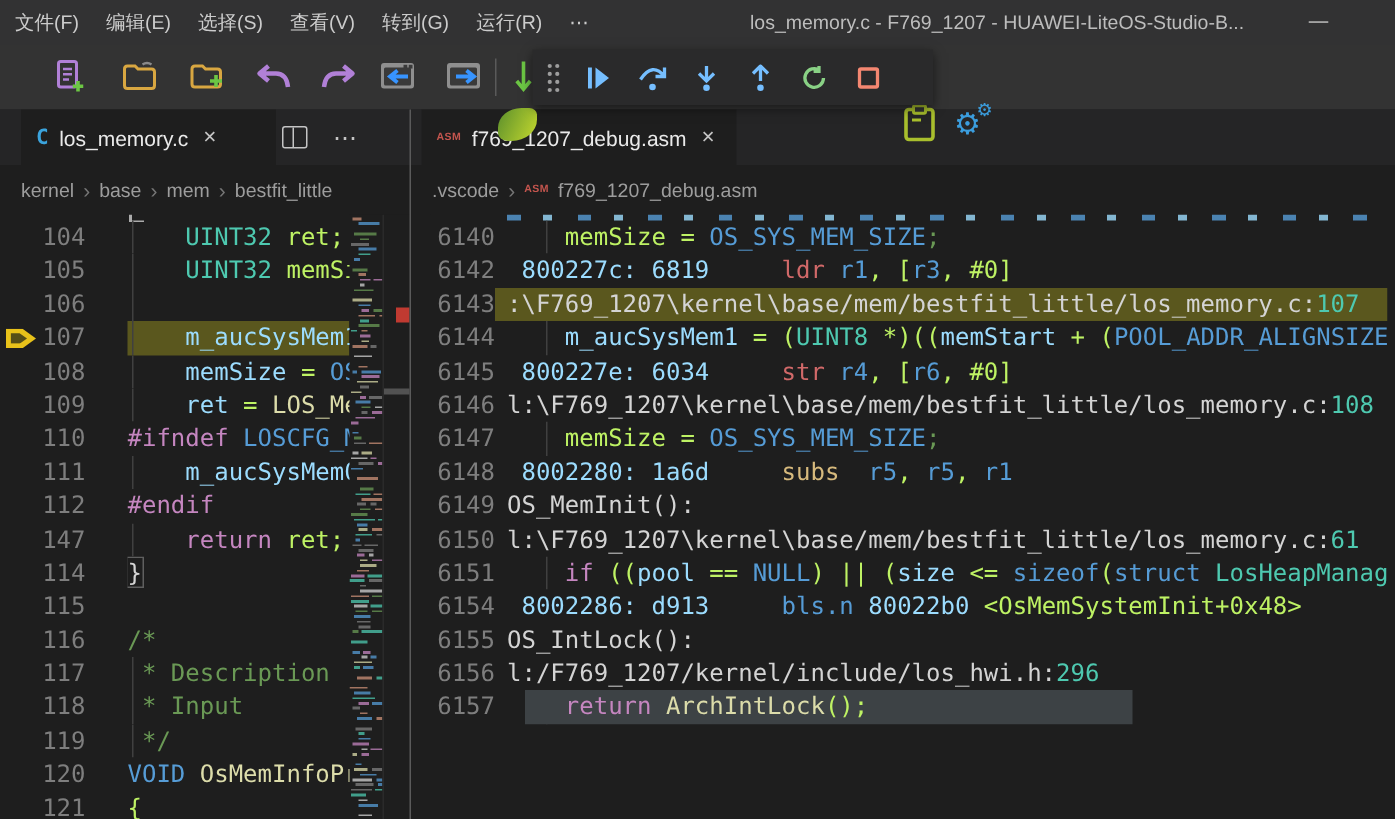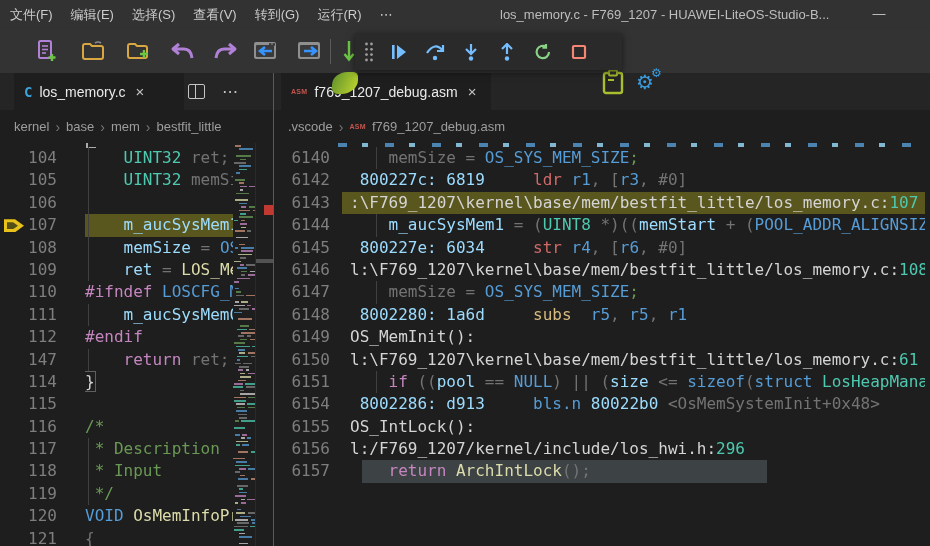--- a/index.html
+++ b/index.html
@@ -43,28 +43,28 @@
   .lines-wrap{position:absolute;left:0;top:0;bottom:0;overflow:hidden;}
   #ed-left .lines-wrap{width:233px;}
   #ed-right .lines-wrap{width:651px;}
   .lines{position:absolute;left:0;top:4px;right:0;}
   .row{position:relative;display:flex;height:22.4px;font-family:"DejaVu Sans Mono",monospace;font-size:16px;line-height:22.4px;white-space:pre;}
   .ln{flex:none;text-align:right;color:#7e7e7e;}
   #ed-left .ln{width:57px;}
   #ed-right .ln{width:56px;}
   .code{flex:1;overflow:hidden;position:relative;}
   #ed-left .code{margin-left:28px;}
-  #ed-right .code{padding-left:8px;margin-left:12px;}
+  #ed-right .code{padding-left:8px;}
   .code span{position:relative;z-index:1;}
   .row.hl-debug .code{background:#5a571e;}
   .sel{position:absolute;top:0;bottom:0;left:20px;background:#3d4245;z-index:0;}
   .row.g .code::before{content:'';position:absolute;top:0;bottom:0;width:1px;background:#404040;}
   #ed-left .row.g .code::before{left:3px;}
   #ed-right .row.g .code::before{left:34px;}
-  .tk-pl{color:#737373}.tk-kw{color:#569cd6}.tk-ty{color:#4ec9b0}.tk-va{color:#9cdcfe}
+  .tk-pl{color:#bef264}.tk-kw{color:#569cd6}.tk-ty{color:#4ec9b0}.tk-va{color:#9cdcfe}
   .tk-pp{color:#c586c0}.tk-cm{color:#6a9955}.tk-fn{color:#dcdcaa}.tk-wh{color:#d4d4d4}
   .tk-ad{color:#9cdcfe}.tk-rg{color:#569cd6}.tk-m1{color:#d7ba7d}.tk-m2{color:#d16969}
   .tk-gr{color:#6a9955}.tk-cy{color:#4ec9b0}
   .tk-bx{color:#d4d4d4;outline:1px solid #5f5f5f;}
   .dbg-arrow{position:absolute;left:4px;top:5px;width:20px;height:13px;z-index:2;}
   .dbg-arrow::before{content:'';position:absolute;inset:0;background:#e8c21a;clip-path:polygon(0 0,55% 0,100% 50%,55% 100%,0 100%);}
   .dbg-arrow::after{content:'';position:absolute;left:3px;top:3px;right:6px;bottom:3px;background:#554e17;clip-path:polygon(0 0,55% 0,100% 50%,55% 100%,0 100%);}
   
   #minimap{position:absolute;left:233px;top:0;width:22px;height:403px;background:#1e1e1e;overflow:hidden;}
   .mm-dash{position:absolute;height:1.7px;opacity:.75;}

